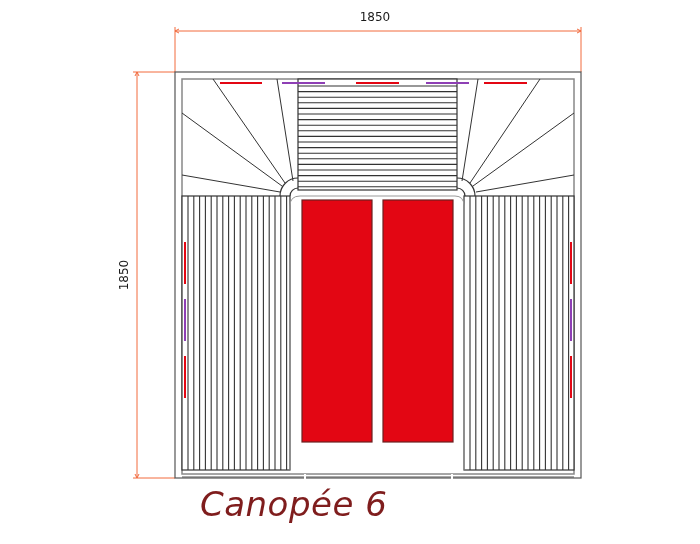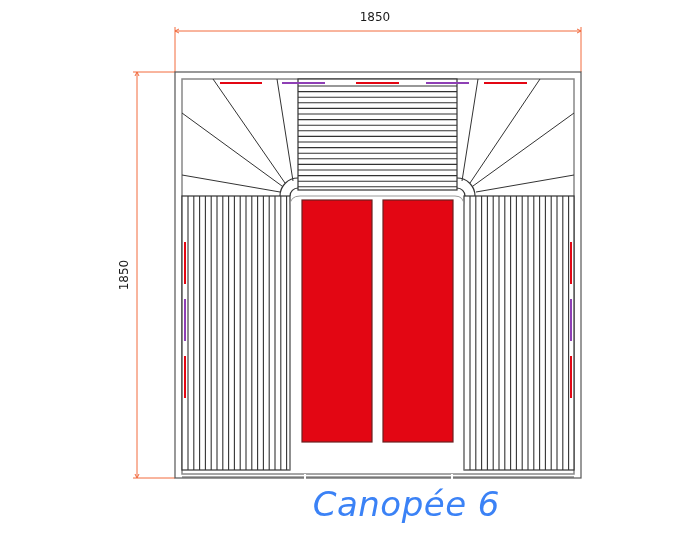--- a/index.html
+++ b/index.html
@@ -1,21 +1,21 @@
 <!DOCTYPE html>
 <html><head>
 <meta charset="utf-8">
 <style>
   html, body { margin: 0; padding: 0; background: #ffffff; }
   body { width: 700px; height: 544px; position: relative; overflow: hidden; font-family: "DejaVu Sans", sans-serif; }
   #plan { position: absolute; left: 0; top: 0; }
   .dim-label { position: absolute; font-family: "DejaVu Sans", sans-serif; font-size: 12px; color: #1a1a1a; }
   #dim-top-label { left: 355px; top: 10px; width: 40px; text-align: center; }
   #dim-left-label { left: 104px; top: 268px; width: 40px; text-align: center; transform: rotate(-90deg); transform-origin: 20px 7px; }
-  #title { position: absolute; left: 200px; top: 484px; width: 300px; text-align: right; font-family: "DejaVu Sans", sans-serif; font-style: italic; font-size: 34px; color: #3b82f6; letter-spacing: 0.5px; }
+  #title { position: absolute; left: 200px; top: 484px; width: 300px; text-align: left; font-family: "DejaVu Sans", sans-serif; font-style: italic; font-size: 34px; color: #7f1d1d; letter-spacing: 0.5px; }
 </style>
 </head>
 <body>
 
 <svg id="plan" width="700" height="544" viewBox="0 0 700 544" xmlns="http://www.w3.org/2000/svg">
 
   <g stroke="#f26a3d" stroke-width="1" fill="none">
     <g>
       <line x1="175" y1="31" x2="581" y2="31"></line>
       <line x1="175" y1="27" x2="175" y2="72"></line>

